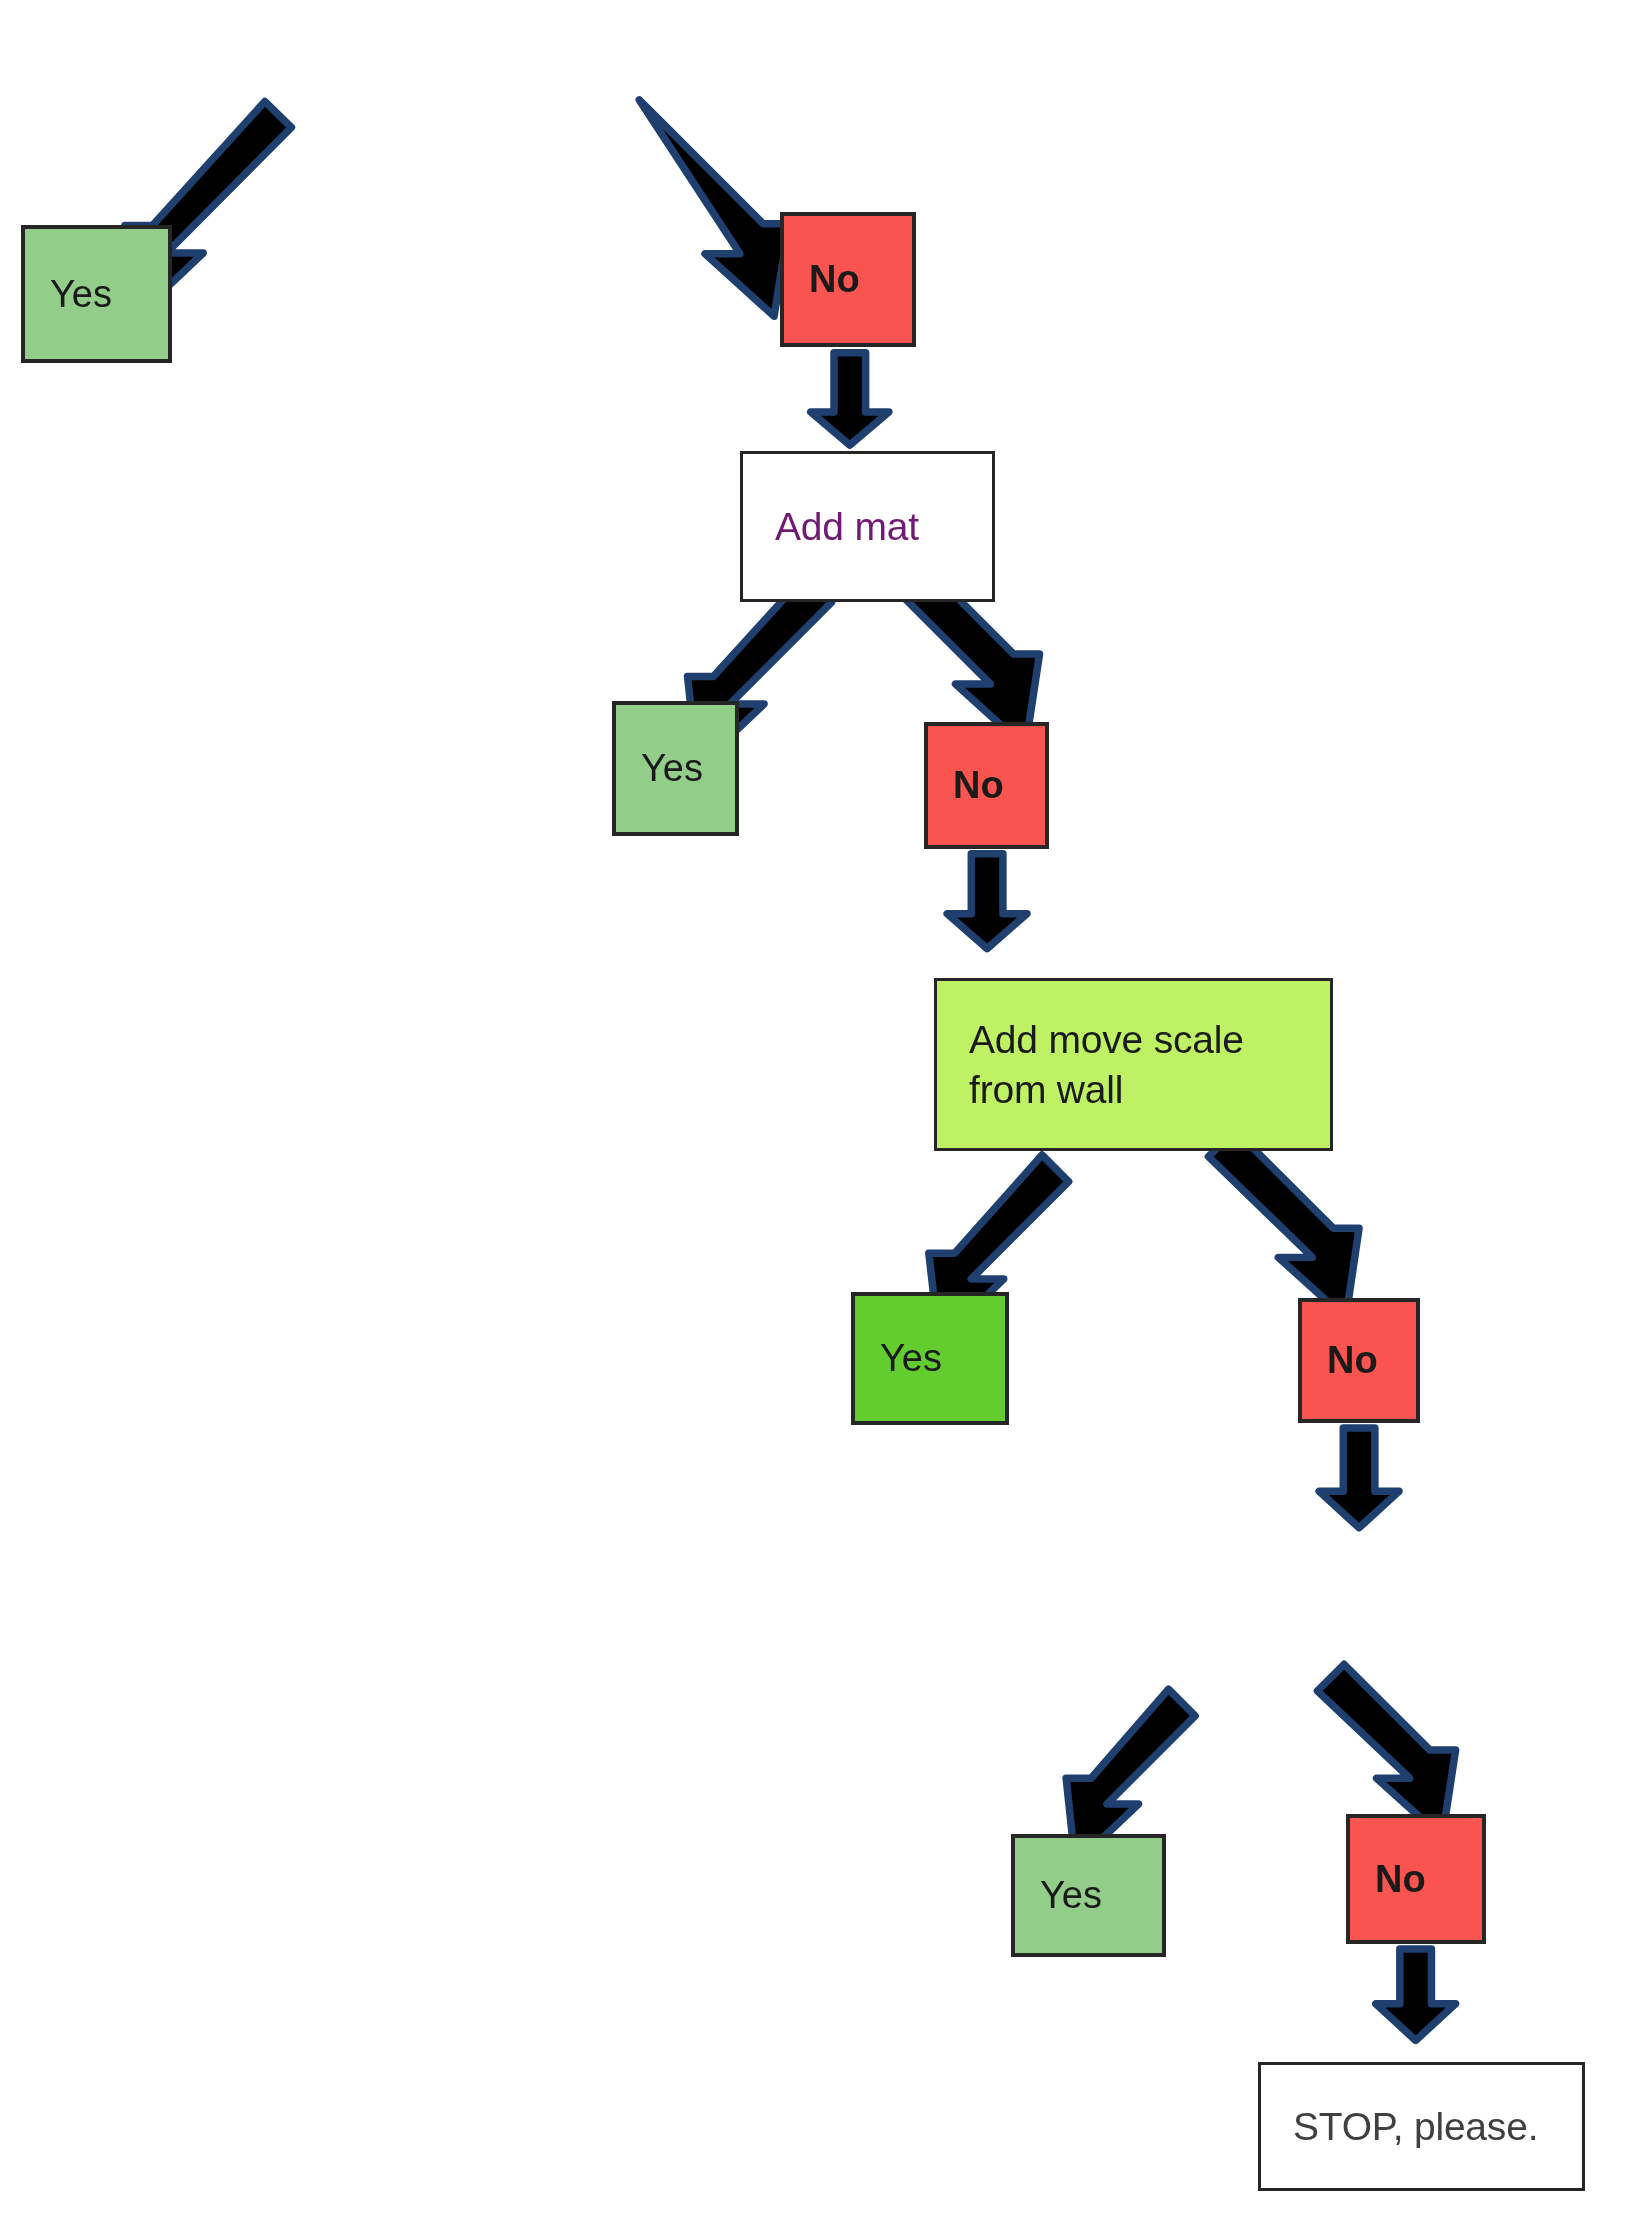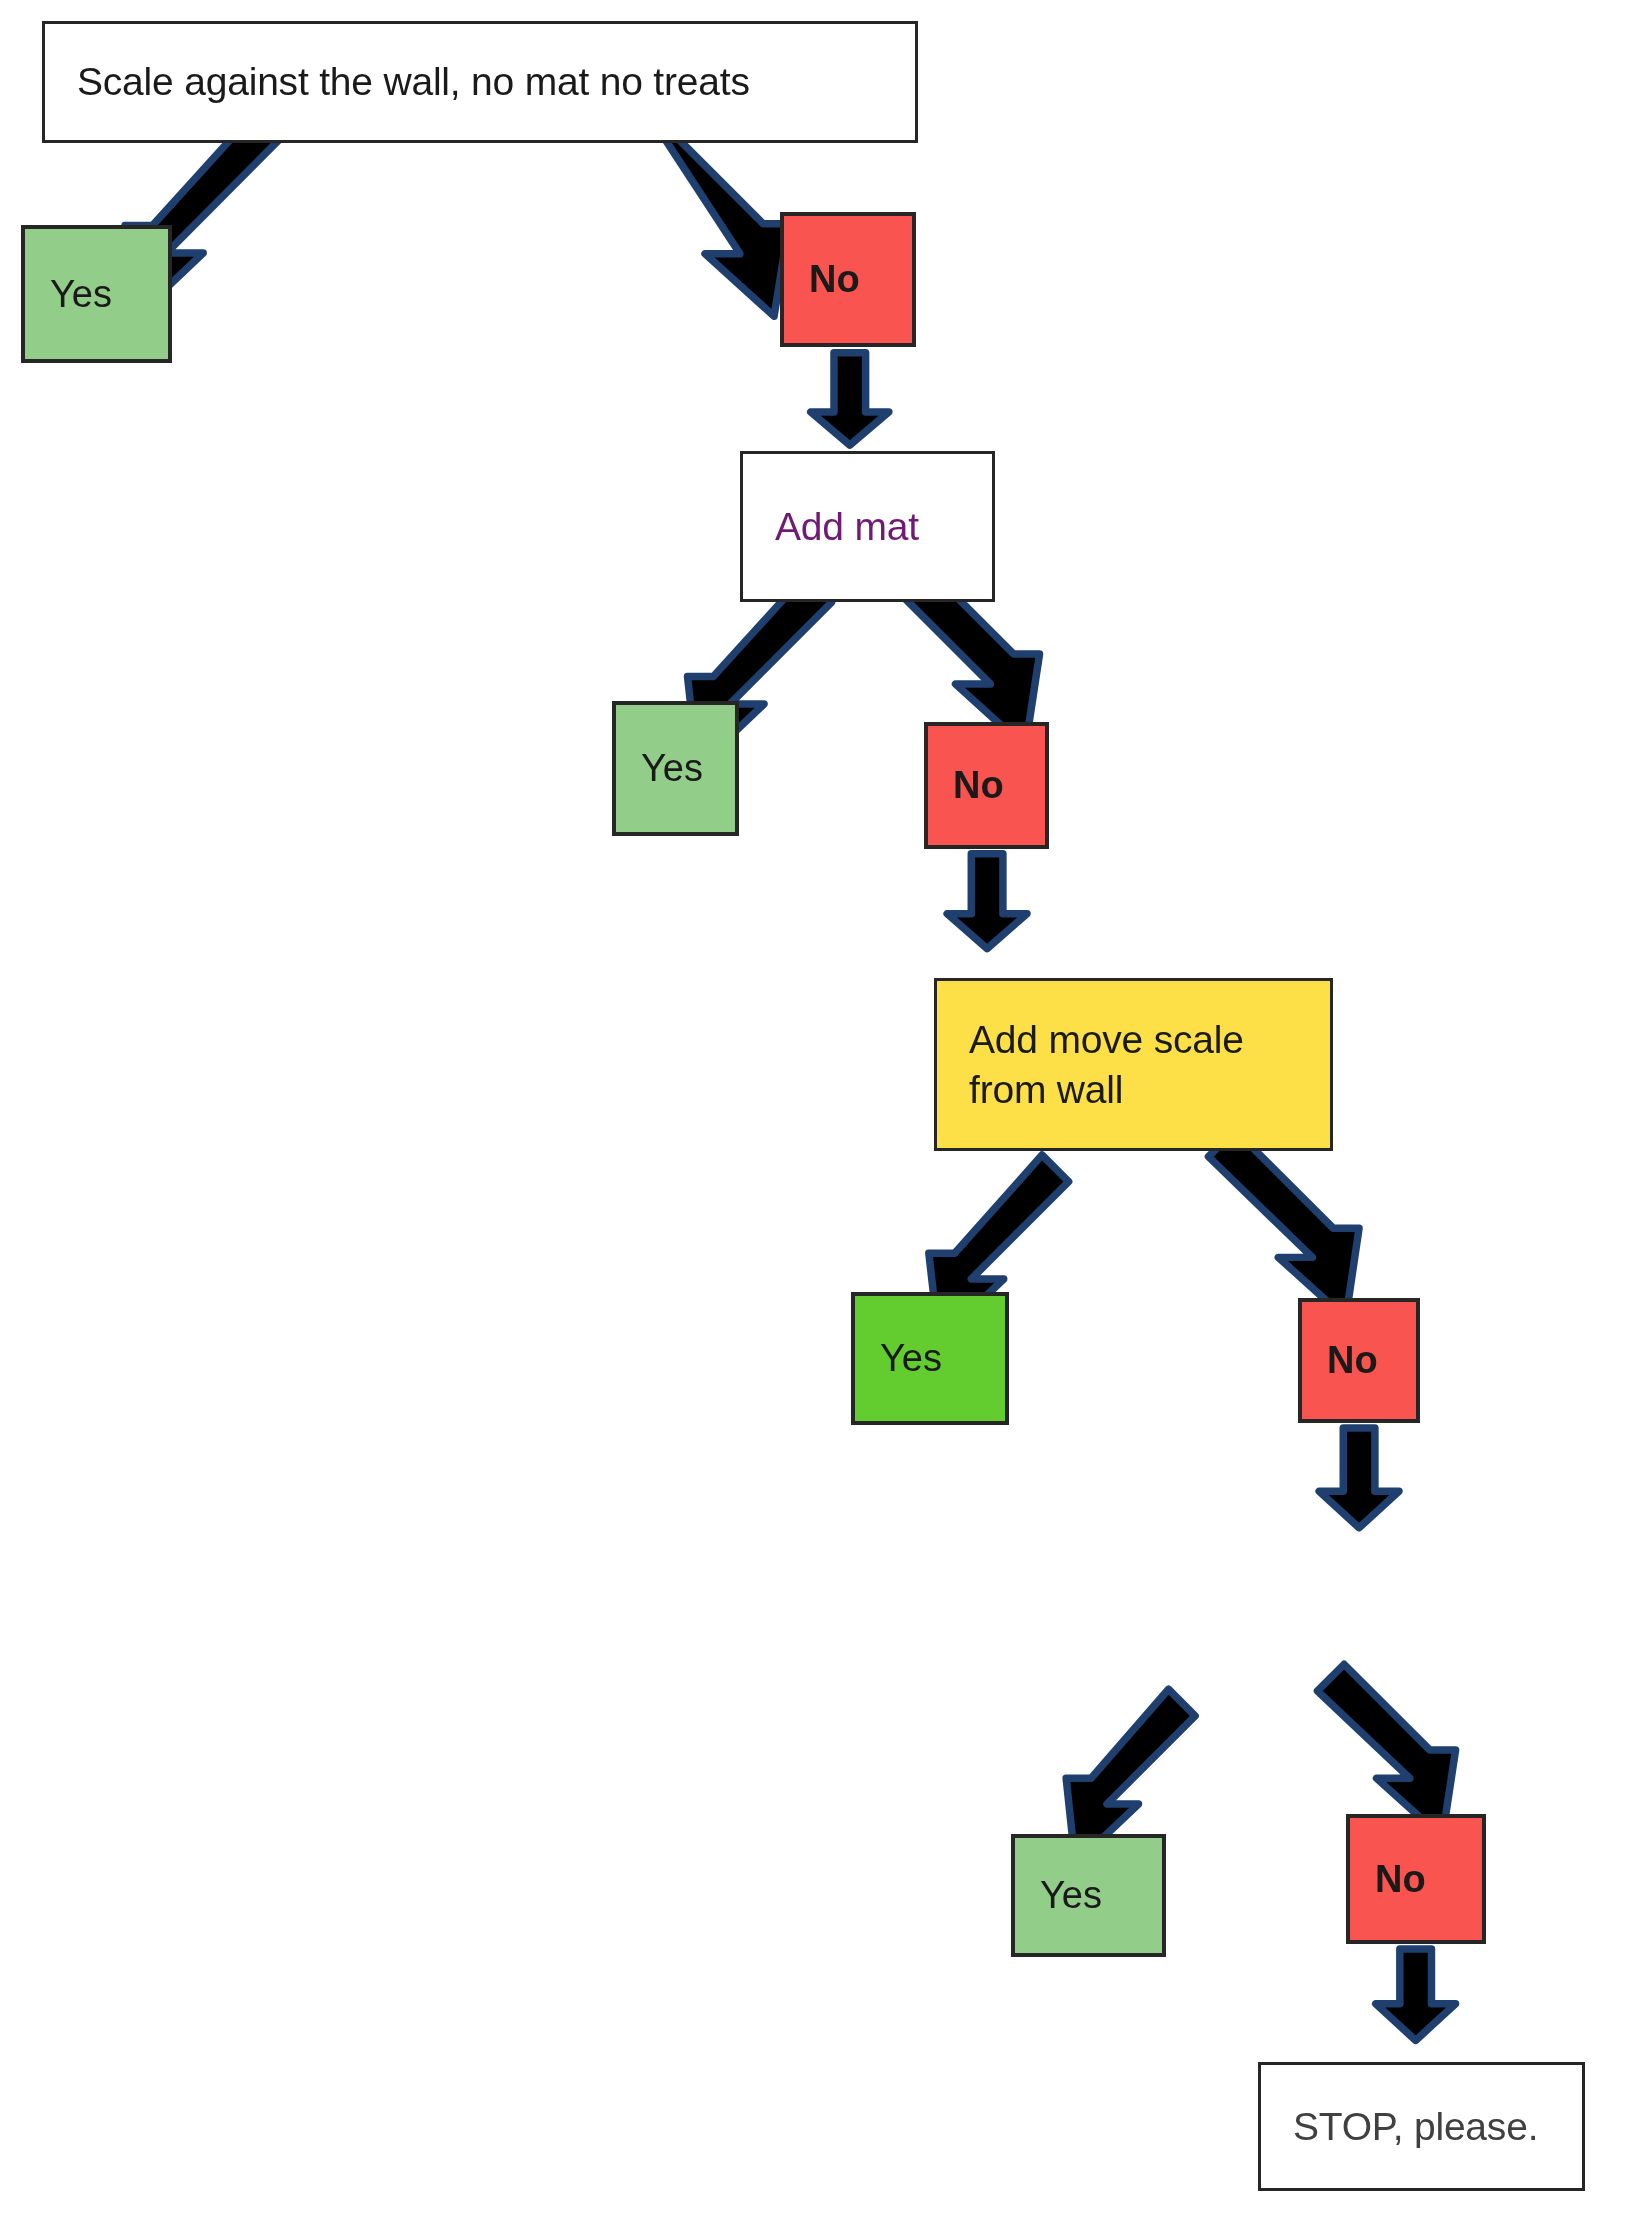--- a/index.html
+++ b/index.html
@@ -118,23 +118,20 @@
 
     <g>
       <polygon points="1583,2032 1615,2000 1718,2103 1749,2103 1733,2208 1654,2137 1694,2137" fill="#000000" stroke="#1f3f6e" stroke-width="9" stroke-linejoin="round"></polygon>
     </g>
 
     <g>
       <polygon points="1682,2342 1720,2342 1720,2408 1749,2408 1701,2452 1653,2408 1682,2408" fill="#000000" stroke="#1f3f6e" stroke-width="9" stroke-linejoin="round"></polygon>
     </g>
   </svg>
 
-  <div class="node process" id="n-start" style="left: 42px; top: 21px; width: 876px; height: 122px; border-color: rgb(38, 38, 38); color: rgb(26, 26, 26); background: rgb(255, 255, 255);">
-    <span class="label">Scale against the wall, no mat no treats</span>
-  </div>
 
   <div class="node decision yes" id="n-yes-1" style="left: 21px; top: 225px; width: 151px; height: 138px; border-color: rgb(38, 38, 38); color: rgb(26, 26, 26); background: rgb(147, 205, 138);">
     <span class="label">Yes</span>
   </div>
 
   <div class="node decision no" id="n-no-1" style="left: 780px; top: 212px; width: 136px; height: 135px; border-color: rgb(38, 38, 38); color: rgb(26, 26, 26); background: rgb(250, 84, 80);">
     <span class="label">No</span>
   </div>
 
   <div class="node process" id="n-add-mat" style="left: 716px; top: 451px; width: 255px; height: 151px; border-color: rgb(38, 38, 38); color: #701a75; background: rgb(255, 255, 255); margin-left: 24px;">
@@ -142,21 +139,21 @@
   </div>
 
   <div class="node decision yes" id="n-yes-2" style="left: 612px; top: 701px; width: 127px; height: 135px; border-color: rgb(38, 38, 38); color: rgb(26, 26, 26); background: rgb(147, 205, 138);">
     <span class="label">Yes</span>
   </div>
 
   <div class="node decision no" id="n-no-2" style="left: 924px; top: 722px; width: 125px; height: 127px; border-color: rgb(38, 38, 38); color: rgb(26, 26, 26); background: rgb(250, 84, 80);">
     <span class="label">No</span>
   </div>
 
-  <div class="node process" id="n-add-move-scale" style="left: 934px; top: 978px; width: 399px; height: 173px; border-color: rgb(38, 38, 38); color: rgb(26, 26, 26); background: #fde047;">
+  <div class="node process" id="n-add-move-scale" style="left: 934px; top: 978px; width: 399px; height: 173px; border-color: rgb(38, 38, 38); color: rgb(26, 26, 26); background: #bef264;">
     <span class="label">Add move scale
 from wall</span>
   </div>
 
   <div class="node decision yes-bright" id="n-yes-3" style="left: 851px; top: 1292px; width: 158px; height: 133px; border-color: rgb(38, 38, 38); color: rgb(26, 26, 26); background: rgb(99, 204, 46);">
     <span class="label">Yes</span>
   </div>
 
   <div class="node decision no" id="n-no-3" style="left: 1298px; top: 1298px; width: 122px; height: 125px; border-color: rgb(38, 38, 38); color: rgb(26, 26, 26); background: rgb(250, 84, 80);">
     <span class="label">No</span>

